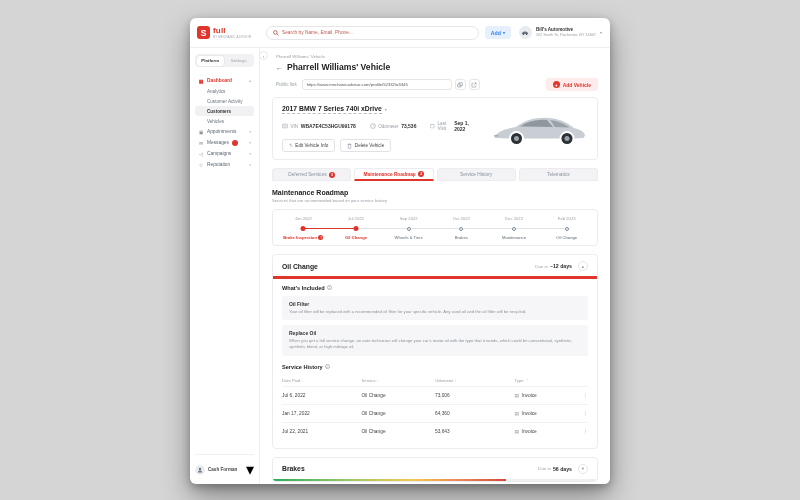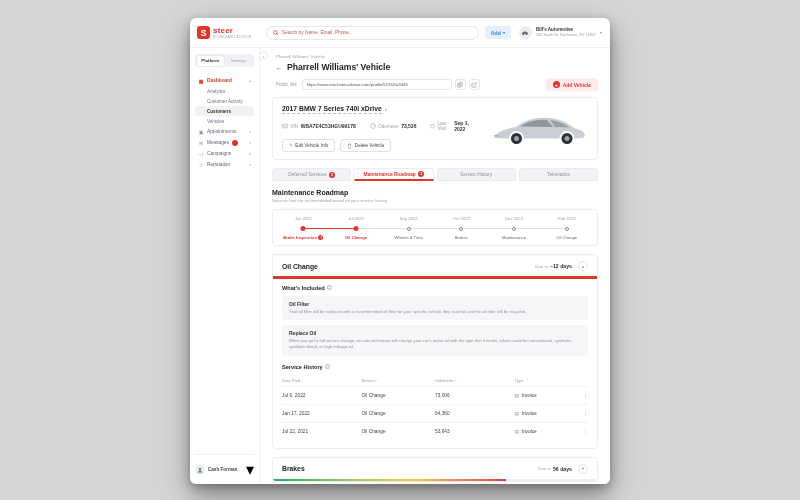--- a/index.html
+++ b/index.html
@@ -132,21 +132,21 @@
 </head>
 <body>
 
 <div class="stage">
 <div class="screen">
 
   <div class="topbar">
     <div class="logoBox">
       <div class="logoMark">S</div>
       <div class="logoTxtCol">
-        <span class="logoTxt">steer</span>
+        <span class="logoTxt">full</span>
         <span class="logoTag">by mechanic advisor</span>
       </div>
     </div>
     <div class="search">
       <svg class="sIcon" viewBox="0 0 10 10">
             <circle cx="4" cy="4" r="3" fill="none" stroke="#b23c33" stroke-width="1.2"></circle>
             <line x1="6.3" y1="6.3" x2="9" y2="9" stroke="#b23c33" stroke-width="1.2"></line>
           </svg>
       <input placeholder="Search by Name, Email, Phone..." style="">
     </div>

